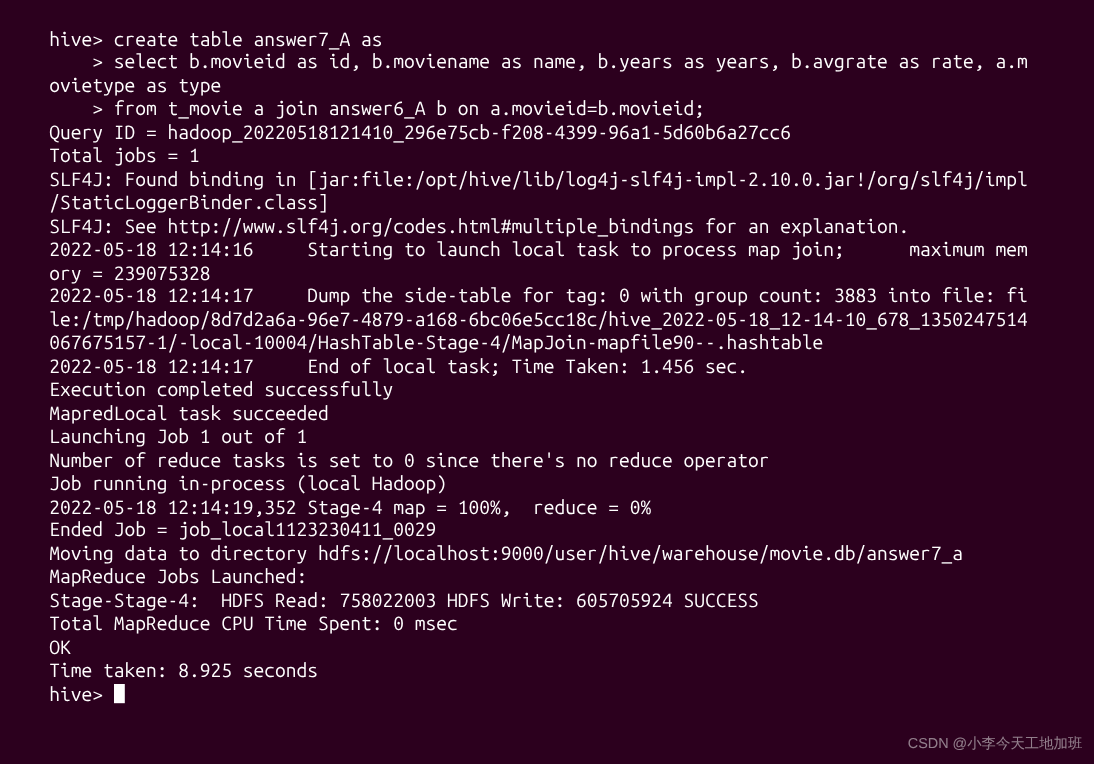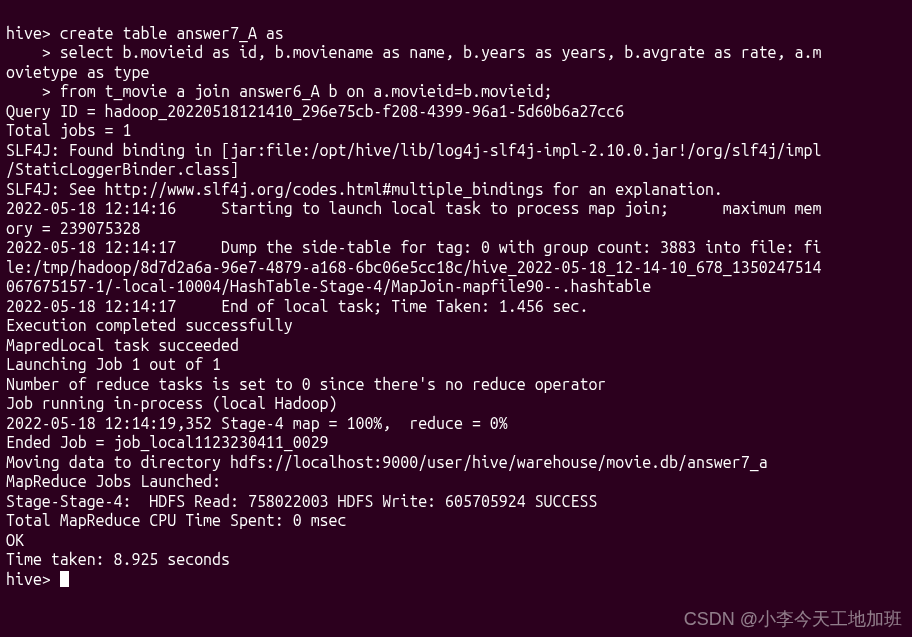--- a/index.html
+++ b/index.html
@@ -11,28 +11,29 @@
     color: #ffffff;
     font-family: "Ubuntu Mono", "DejaVu Sans Mono", "Courier New", monospace;
     font-size: 16px;
     line-height: 19.5px;
     overflow: hidden;
   }
   .terminal {
     padding: 4px 6px 0 6px;
     white-space: pre;
     letter-spacing: 0px;
+    margin-left: 35px;
   }
   .watermark {
     position: absolute;
     right: 10px;
     bottom: 8px;
     color: rgba(230,230,230,0.55);
     font-family: "Microsoft YaHei", Arial, sans-serif;
-    font-size: 18px;
+    font-size: 12px;
     pointer-events: none;
   }
   .cursor {
     display:inline-block;
     width:9px;
     height:16px;
     background:#ffffff;
     vertical-align: -2px;
   }
 </style>

